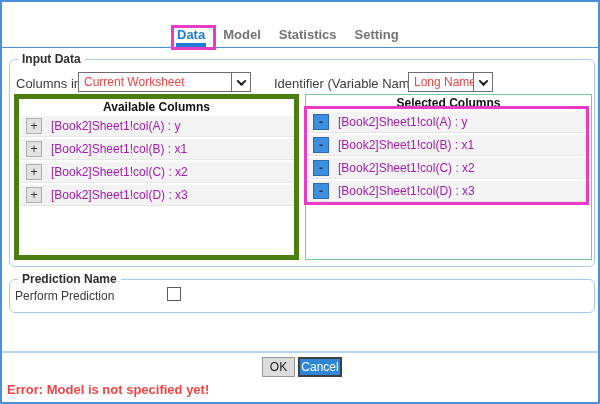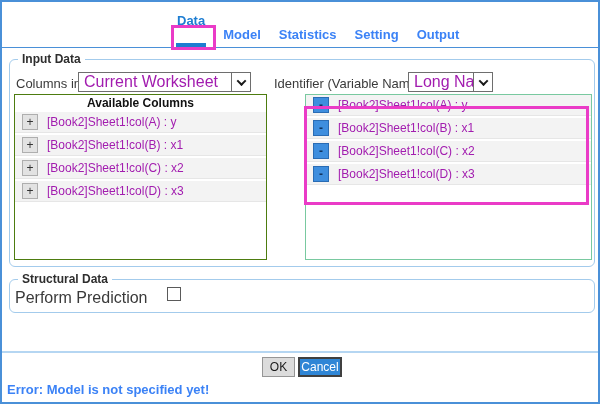--- a/index.html
+++ b/index.html
@@ -17,69 +17,68 @@
     font-size:12px; color:#3a3a3a;
   }
   
   .titlebar { position:absolute; top:0; left:0; right:0; height:24px; display:flex; align-items:center; padding-left:7px; background:#fff; }
   .app-icon { width:13px; height:11px; border:1px solid #8f8f8f; background:#fff; position:relative; flex:0 0 auto; }
   .app-icon::before { content:""; position:absolute; left:1px; top:1px; width:5px; height:7px; background:#3f9b5a; }
   .title-text { margin-left:6px; font-size:12px; color:#3c3c3c; }
   .close-btn { position:absolute; right:9px; top:4px; width:16px; height:16px; text-align:center; line-height:16px; font-size:13px; color:#4a4a4a; cursor:pointer; }
   
   .tabbar { position:absolute; top:24px; left:0; right:0; height:22px; border-bottom:1px solid #4a90d8; display:flex; align-items:flex-end; padding-left:174px; }
-  .tab { font-size:13px; font-weight:bold; color:#3b82f6; padding:2px 1px 5px; margin-right:16px; cursor:pointer; }
-  .tab--active { color:#1d7dd2; border-bottom:4px solid #1d7dd2; padding-bottom:15px; }
+  .tab { font-size:13px; font-weight:bold; color:#737373; padding:2px 1px 5px; margin-right:16px; cursor:pointer; }
+  .tab--active { color:#1d7dd2; border-bottom:4px solid #1d7dd2; padding-bottom:1px; }
   
   .annot { position:absolute; border:3px solid #ea3bc7; pointer-events:none; background:transparent; }
   .annot-tab { left:169px; top:23px; width:45px; height:25px; }
   .annot-selected { left:302px; top:104px; width:285px; height:99px; }
   
   .groupbox { position:absolute; border:1px solid #a3cbec; border-radius:6px; background:#fff; }
   .groupbox--input { left:7px; top:57px; width:586px; height:208px; }
   .groupbox--pred  { left:7px; top:277px; width:586px; height:34px; }
   .group-label { position:absolute; top:-8px; left:8px; background:#fff; padding:0 4px; font-weight:bold; font-size:12px; color:#2e2e2e; }
   
   .field-label { position:absolute; font-size:13px; color:#3a3a3a; }
   .combo { position:absolute; height:20px; border:1px solid #6e6e6e; background:#fff; display:flex; align-items:center; cursor:pointer; }
-  .combo-value { flex:1; padding:0 5px; font-size:16px; color:#a21caf; white-space:nowrap; overflow:hidden; }
+  .combo-value { flex:1; padding:0 5px; font-size:12px; color:#ef4444; white-space:nowrap; overflow:hidden; }
   .combo-arrow { width:19px; height:100%; border-left:1px solid #6e6e6e; display:flex; align-items:center; justify-content:center; background:#fff; }
   .chev { width:7px; height:7px; border-right:2px solid #1a1a1a; border-bottom:2px solid #1a1a1a; transform:rotate(45deg) translate(-1px,-1px); }
   
   .panel { position:absolute; top:34px; height:166px; background:#fff; }
-  .panel--available { left:4px; width:253px; border:1px solid #4d7c0f; }
+  .panel--available { left:4px; width:285px; border:5px solid #4d7c0f; }
   .panel--selected  { left:295px; width:287px; border:1px solid #79c9a0; }
   .panel-header { text-align:center; font-weight:bold; font-size:12px; color:#111; padding:1px 0 2px; }
   .lrow { height:21px; margin-bottom:2px; background:#f3f3f3; border-bottom:1px solid #e6e6e6; display:flex; align-items:center; padding-left:7px; cursor:default; }
   .rowbtn { width:16px; height:16px; font-size:12px; line-height:13px; text-align:center; margin-right:9px; cursor:pointer; flex:0 0 auto; font-family:"Liberation Sans",sans-serif; }
   .rowbtn--plus  { background:#e2e2e2; border:1px solid #aeaeae; color:#333; }
   .rowbtn--minus { background:#3e8ede; border:1px solid #2a6cb4; color:#10335f; font-weight:bold; }
   .rtext { font-size:12px; color:#a21caf; white-space:nowrap; }
   
-  .pred-label { position:absolute; left:5px; top:9px; font-size:16px; color:#3a3a3a; }
+  .pred-label { position:absolute; left:5px; top:9px; font-size:12px; color:#3a3a3a; }
   .checkbox { position:absolute; left:157px; top:7px; width:14px; height:14px; border:1px solid #5a5a5a; background:#fff; cursor:pointer; }
   
   .footer-sep { position:absolute; left:0; right:0; top:349px; height:2px; background:#b5d6f2; }
   .btn { position:absolute; top:355px; height:20px; font-size:12px; font-family:"Liberation Sans",sans-serif; cursor:pointer; }
   .btn-ok { left:260px; width:33px; background:#dcdcdc; border:1px solid #969696; color:#1a1a1a; }
   .btn-cancel { left:296px; width:44px; background:#2f86d6; border:2px solid #404040; color:#ffffff; }
-  .error-text { position:absolute; left:5px; top:380px; font-size:13px; font-weight:bold; color:#3b82f6; }
+  .error-text { position:absolute; left:5px; top:380px; font-size:13px; font-weight:bold; color:#ef4444; }
 </style>
 </head>
 <body>
 
 <div class="dialog">
 
 
   <div class="tabbar">
     <span class="tab tab--active">Data</span>
     <span class="tab">Model</span>
     <span class="tab">Statistics</span>
     <span class="tab">Setting</span>
-    <span class="tab">Output</span>
   </div>
 
   <div class="groupbox groupbox--input">
     <span class="group-label">Input Data</span>
 
     <span class="field-label" style="left:6px; top:16px;">Columns in</span>
     <div class="combo" style="left:68px; top:12px; width:173px;">
       <span class="combo-value">Current Worksheet</span>
       <span class="combo-arrow">
           <span class="chev"></span>
@@ -108,41 +107,42 @@
         <button class="rowbtn rowbtn--plus">+</button>
         <span class="rtext">[Book2]Sheet1!col(C) : x2</span>
       </div>
       <div class="lrow">
         <button class="rowbtn rowbtn--plus">+</button>
         <span class="rtext">[Book2]Sheet1!col(D) : x3</span>
       </div>
     </div>
 
     <div class="panel panel--selected">
+      <div class="panel-header">Selected Columns</div>
       <div class="lrow">
         <button class="rowbtn rowbtn--minus">-</button>
         <span class="rtext">[Book2]Sheet1!col(A) : y</span>
       </div>
       <div class="lrow">
         <button class="rowbtn rowbtn--minus">-</button>
         <span class="rtext">[Book2]Sheet1!col(B) : x1</span>
       </div>
       <div class="lrow">
         <button class="rowbtn rowbtn--minus">-</button>
         <span class="rtext">[Book2]Sheet1!col(C) : x2</span>
       </div>
       <div class="lrow">
         <button class="rowbtn rowbtn--minus">-</button>
         <span class="rtext">[Book2]Sheet1!col(D) : x3</span>
       </div>
     </div>
   </div>
 
   <div class="groupbox groupbox--pred">
-    <span class="group-label">Structural Data</span>
+    <span class="group-label">Prediction Name</span>
     <span class="pred-label">Perform Prediction</span>
     <span class="checkbox"></span>
   </div>
 
   <div class="footer-sep"></div>
   <button class="btn btn-ok">OK</button>
   <button class="btn btn-cancel">Cancel</button>
   <div class="error-text">Error: Model is not specified yet!</div>
 
   <div class="annot annot-tab"></div>

